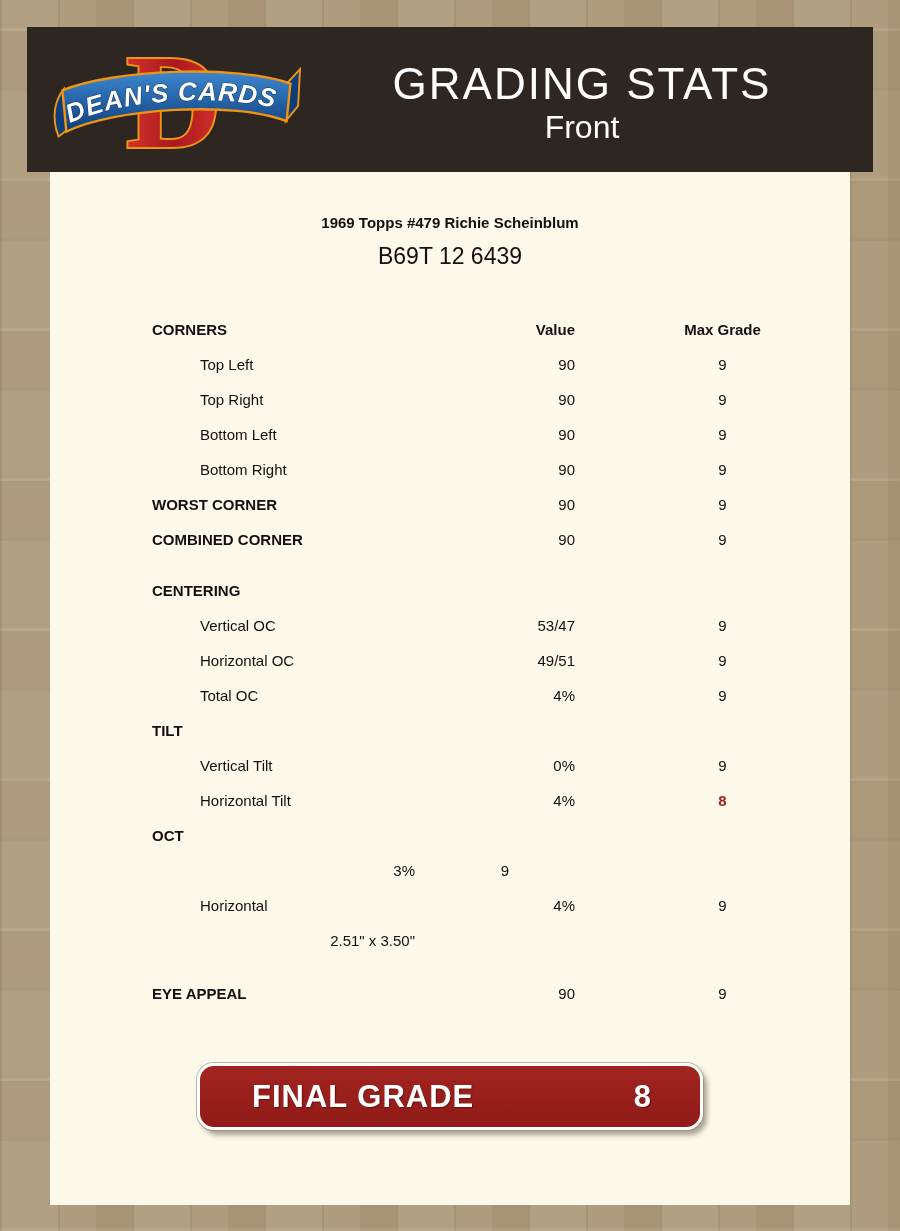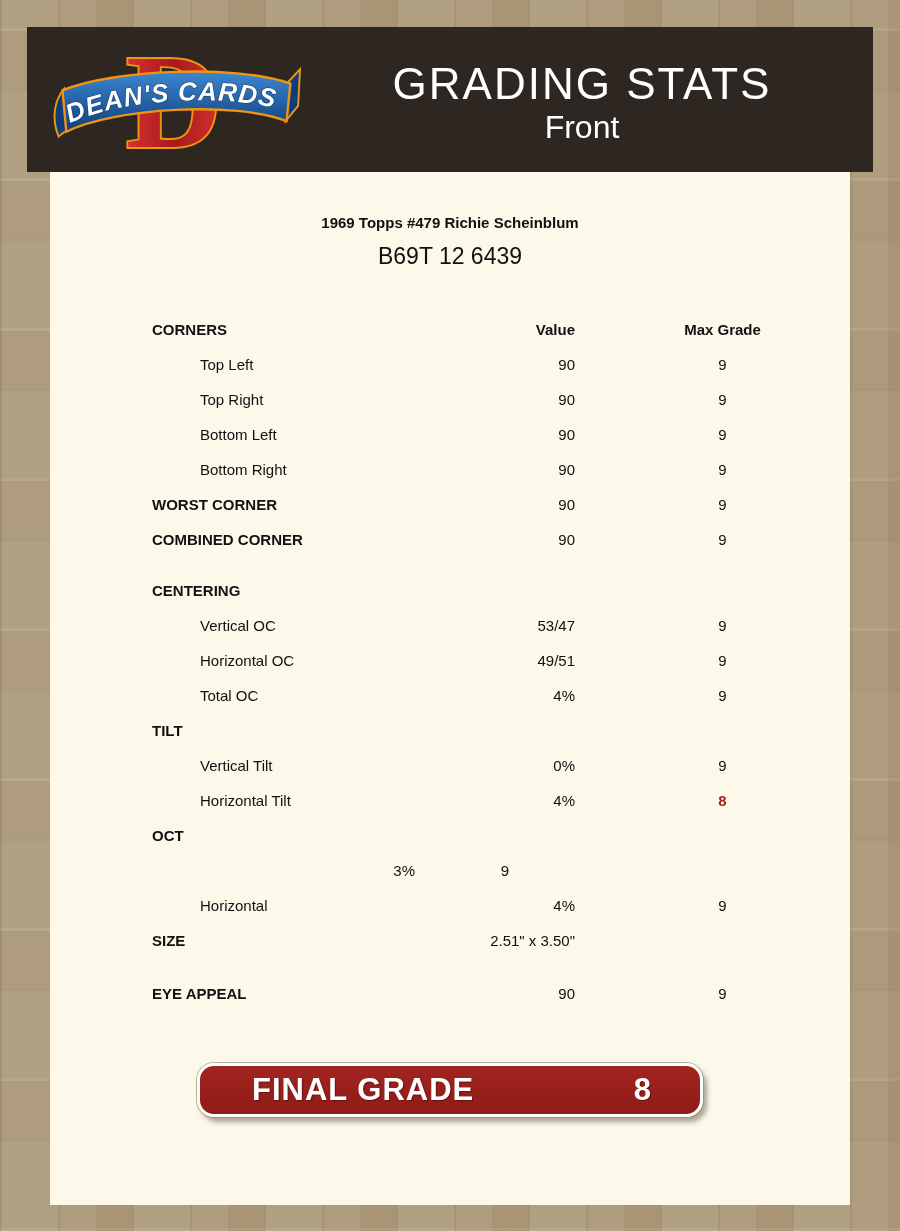--- a/index.html
+++ b/index.html
@@ -49,21 +49,21 @@
   .td{white-space:nowrap;}
   .lbl{text-align:left;}
   .indent{padding-left:48px;}
   .bold{font-weight:bold;}
   .val{text-align:right;}
   .max{text-align:center;padding-left:20px;}
   .max.red{color:#9b2522;font-weight:bold;}
   .gap16{height:16px;}
   .gap18{height:18px;}
   .final-btn{
-    margin:52px auto 0 auto;width:506px;height:54px;box-sizing:border-box;
+    margin:52px auto 0 auto;width:506px;height:67px;box-sizing:border-box;
     background:linear-gradient(#a2241f,#8f1b18);
     border:3px solid #ffffff;border-radius:17px;
     box-shadow:0 0 0 1px rgba(150,138,115,0.65), 4px 5px 5px rgba(105,93,72,0.55);
     display:flex;align-items:center;justify-content:space-between;
     padding:0 48px 0 52px;cursor:pointer;
   }
   .final-btn span{
     color:#ffffff;font-size:31px;font-weight:bold;letter-spacing:1px;
     text-shadow:1px 1px 1px rgba(60,0,0,0.5);
   }
@@ -189,21 +189,20 @@
       <div class="tr">
         <div class="td val">3%</div>
         <div class="td max">9</div>
       </div>
       <div class="tr">
         <div class="td lbl indent">Horizontal</div>
         <div class="td val">4%</div>
         <div class="td max">9</div>
       </div>
       <div class="tr">
-        <div class="td lbl bold">SIZE</div>
         <div class="td val">2.51" x 3.50"</div>
         <div class="td max"></div>
       </div>
 
       <div class="gap18"></div>
 
       <div class="tr">
         <div class="td lbl bold">EYE APPEAL</div>
         <div class="td val">90</div>
         <div class="td max">9</div>

